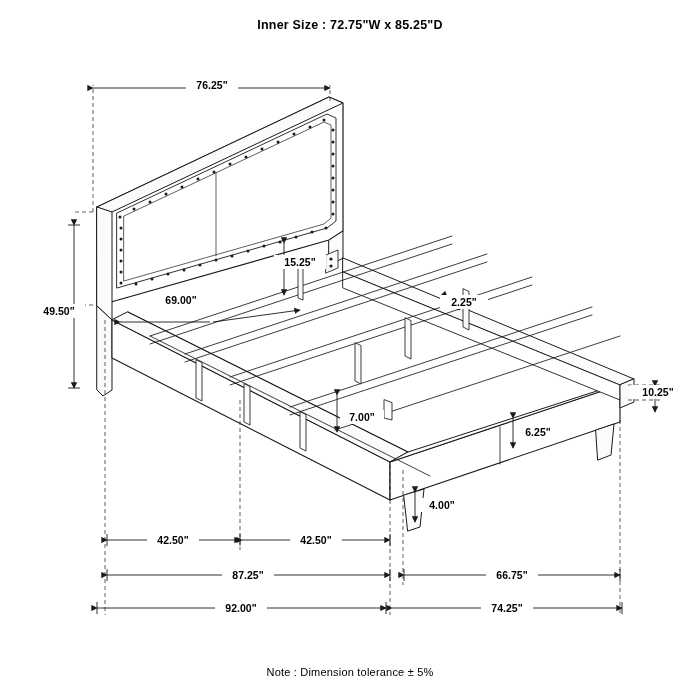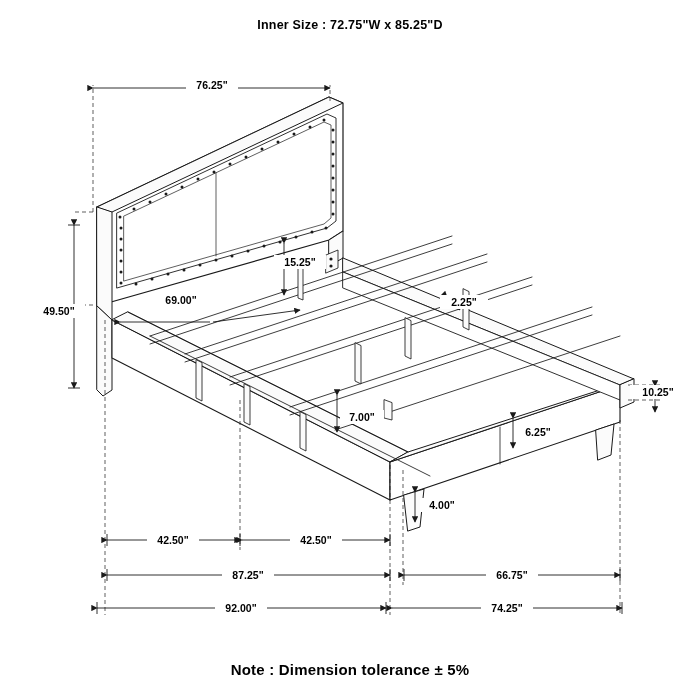--- a/index.html
+++ b/index.html
@@ -29,22 +29,22 @@
     font-size: 12.5px;
     font-weight: bold;
     letter-spacing: 0.2px;
   }
   .footnote {
     position: absolute;
     bottom: 22px;
     left: 0;
     width: 700px;
     text-align: center;
-    font-size: 15px;
-    font-weight: bold;
+    font-size: 11px;
+    font-weight: normal;
     letter-spacing: 0.2px;
   }
   svg.diagram {
     position: absolute;
     top: 0;
     left: 0;
   }
   .dimlabel {
     font-family: "Liberation Sans", sans-serif;
     font-size: 10.5px;

